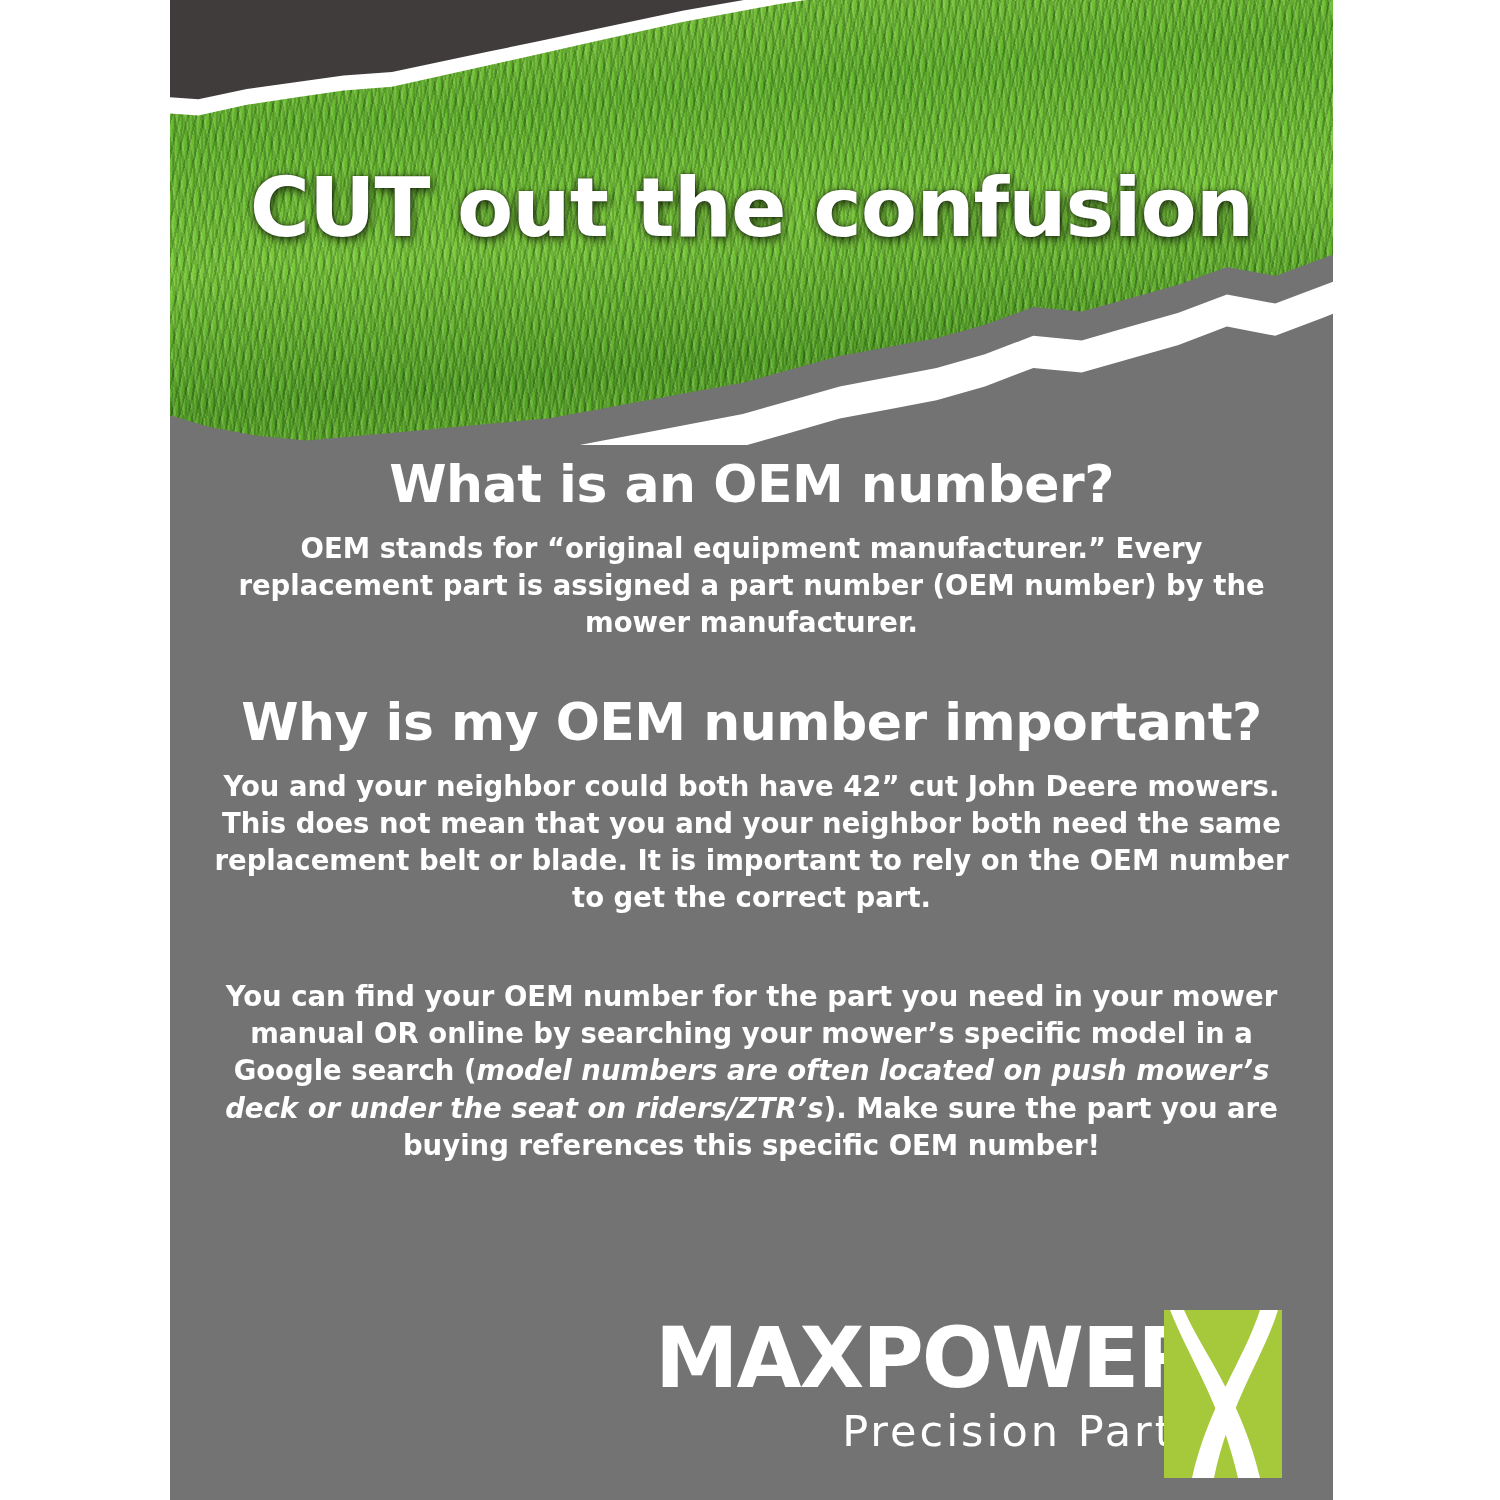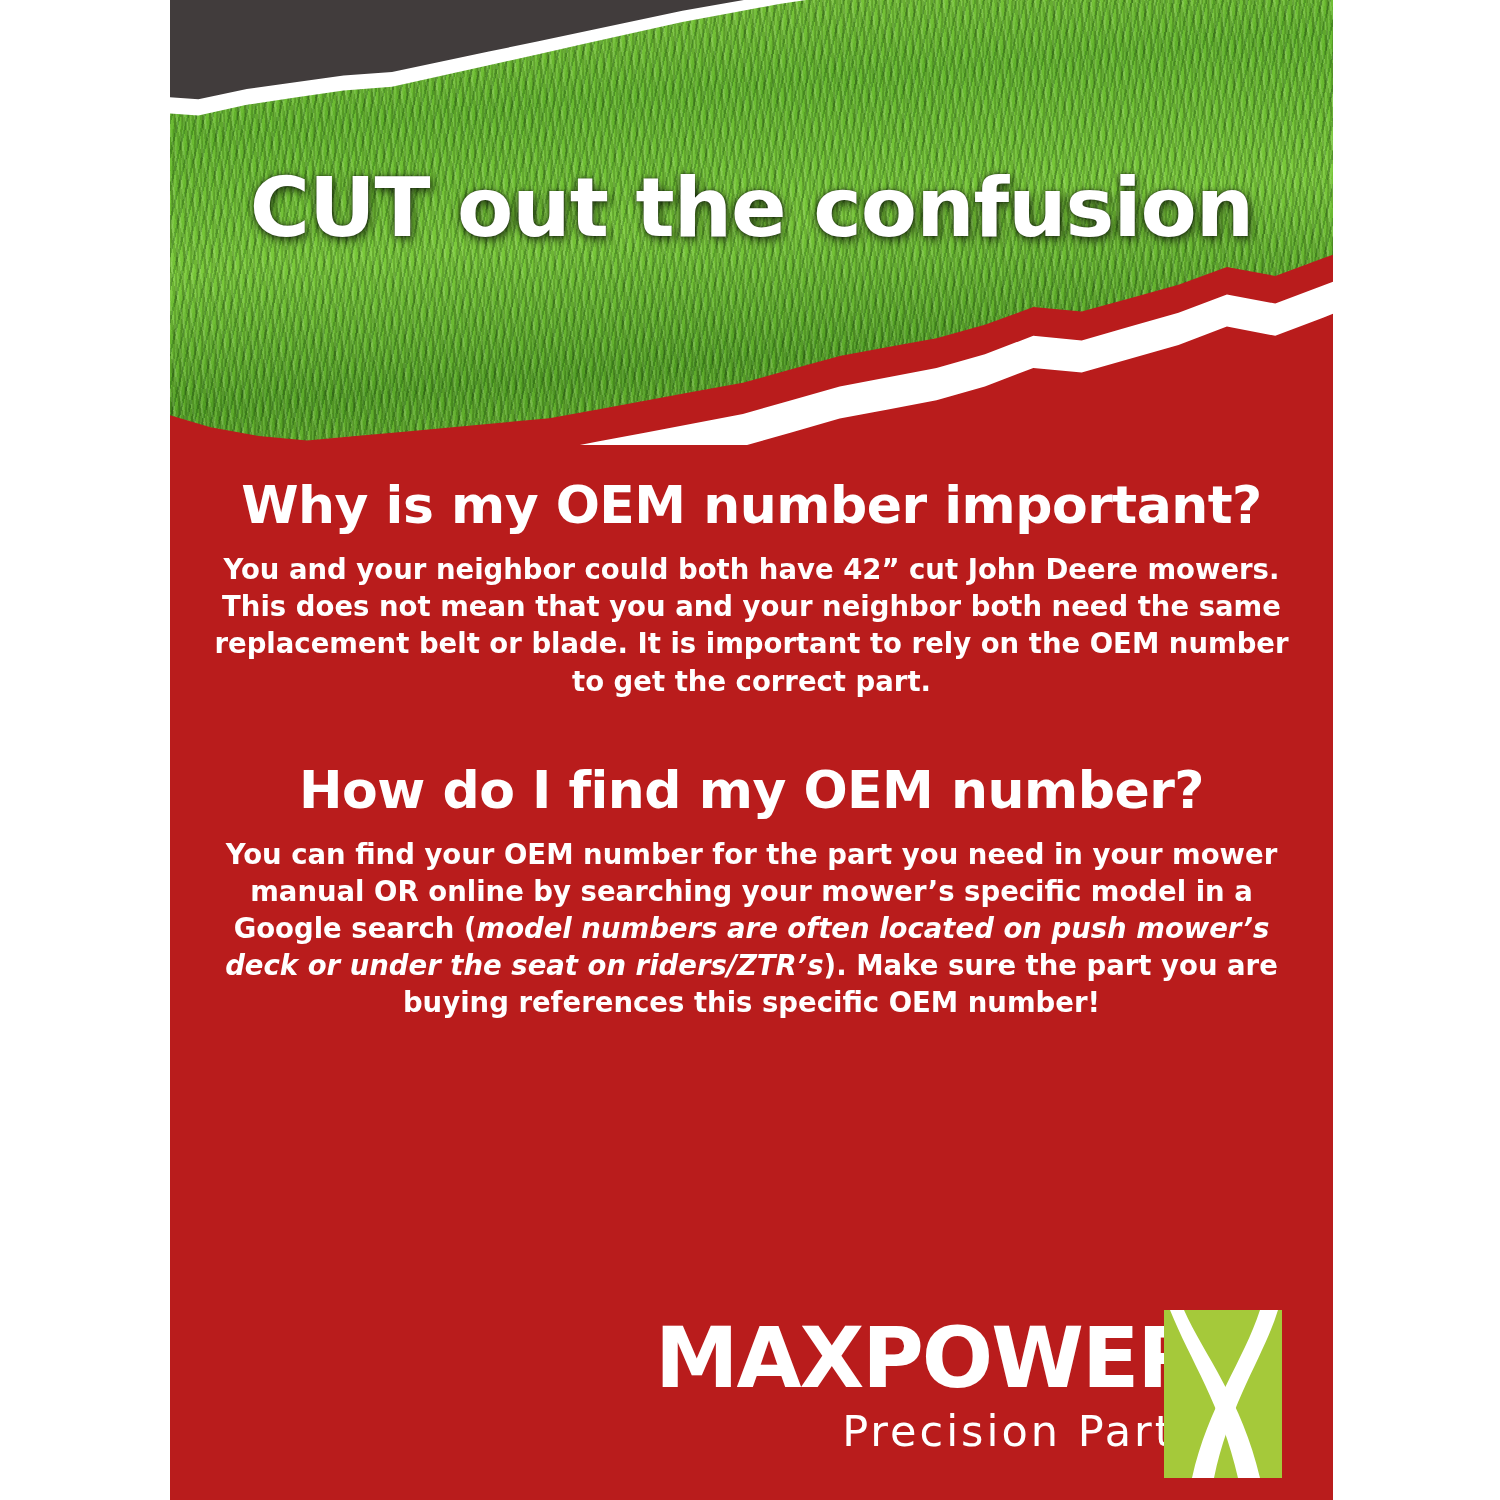--- a/index.html
+++ b/index.html
@@ -13,21 +13,21 @@
     font-family: "DejaVu Sans", sans-serif;
     overflow: hidden;
   }
 
   #poster {
     position: absolute;
     left: 170px;
     top: 0;
     width: 1163px;
     height: 1500px;
-    background: #b91c1c;
+    background: #737373;
     overflow: hidden;
   }
 
   
   .banner {
     position: absolute;
     left: 0;
     top: 0;
     width: 1163px;
     height: 445px;
@@ -207,28 +207,31 @@
   <div class="banner">
     <div class="grass-band"></div>
     <div class="tear-white-bottom"></div>
     <div class="tear-white-top"></div>
     <div class="tear-dark-top"></div>
     <div class="banner-title">CUT out the confusion</div>
   </div>
 
   <div class="content">
 
+    <div class="section sec-1">
+      <h2>What is an OEM number?</h2>
+      <p>OEM stands for “original equipment manufacturer.” Every replacement part is assigned a part number (OEM number) by the mower manufacturer.</p>
+    </div>
 
     <div class="section sec-2">
       <h2>Why is my OEM number important?</h2>
       <p>You and your neighbor could both have 42” cut John Deere mowers. This does not mean that you and your neighbor both need the same replacement belt or blade. It is important to rely on the OEM number to get the correct part.</p>
     </div>
 
     <div class="section sec-3">
-      <h2>How do I find my OEM number?</h2>
       <p><span>You can find your OEM number for the part you need in your mower manual OR online by searching your mower’s specific model in a Google search (</span><span class="ital">model numbers are often located on push mower’s deck or under the seat on riders/ZTR’s</span><span>). Make sure the part you are buying references this specific OEM number!</span></p>
     </div>
 
   </div>
 
   <div class="logo">
     <div class="logo-word">MAXPOWER</div>
     <div class="logo-sub">Precision Parts</div>
     <div class="logo-mark">
       <svg width="118" height="168" viewBox="0 0 118 168" aria-hidden="true">

